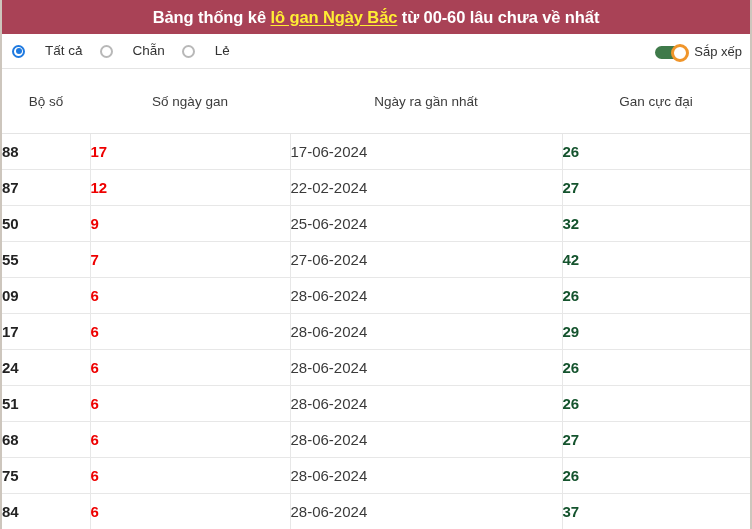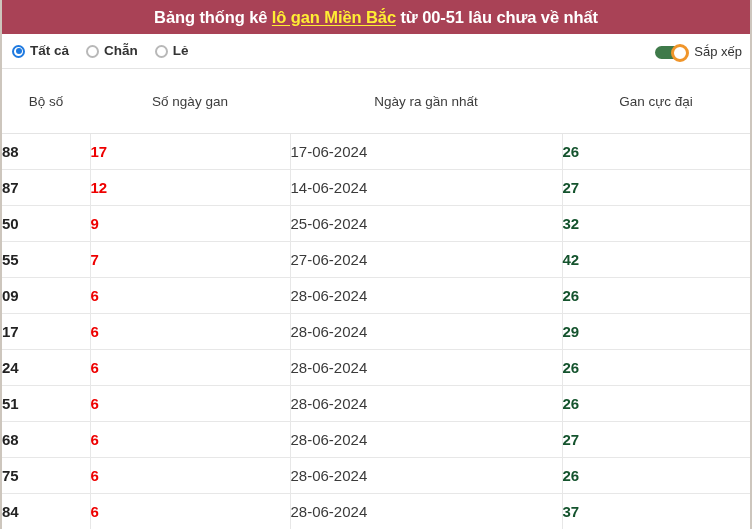--- a/index.html
+++ b/index.html
@@ -60,23 +60,22 @@
     background: #ffffff;
   }
   .radio-group {
     display: flex;
     align-items: center;
     gap: 17px;
   }
   .radio-item {
     display: flex;
     align-items: center;
-    gap: 5px;
+    gap: 20px;
     cursor: pointer;
-    font-weight: bold;
   }
   .radio-dot {
     width: 13px;
     height: 13px;
     border-radius: 50%;
     box-sizing: border-box;
     border: 2px solid #b8b8b8;
     background: #ffffff;
     position: relative;
     flex: 0 0 auto;
@@ -200,21 +199,21 @@
     color: #14532d;
     font-size: 15.5px;
   }
 </style>
 </head>
 <body>
 
 <div class="page">
 
   <div class="title-bar">
-    <div class="title-text"><span>Bảng thống kê </span><span class="hl">lô gan Miền Bắc</span><span> từ 00-51 lâu chưa về nhất</span></div>
+    <div class="title-text"><span>Bảng thống kê </span><span class="hl">lô gan Ngày Bắc</span><span> từ 00-60 lâu chưa về nhất</span></div>
   </div>
 
   <div class="control-bar">
 
     <div class="radio-group">
 
       <label class="radio-item selected">
         <span class="radio-dot"></span>
         <span class="radio-label">Tất cả</span>
       </label>
@@ -259,21 +258,21 @@
     <tbody id="table-body">
         <tr>
           <td class="cell-num">88</td>
           <td class="cell-days">17</td>
           <td class="cell-date">17-06-2024</td>
           <td class="cell-max">26</td>
         </tr>
         <tr>
           <td class="cell-num">87</td>
           <td class="cell-days">12</td>
-          <td class="cell-date">14-06-2024</td>
+          <td class="cell-date">22-02-2024</td>
           <td class="cell-max">27</td>
         </tr>
         <tr>
           <td class="cell-num">50</td>
           <td class="cell-days">9</td>
           <td class="cell-date">25-06-2024</td>
           <td class="cell-max">32</td>
         </tr>
         <tr>
           <td class="cell-num">55</td>

